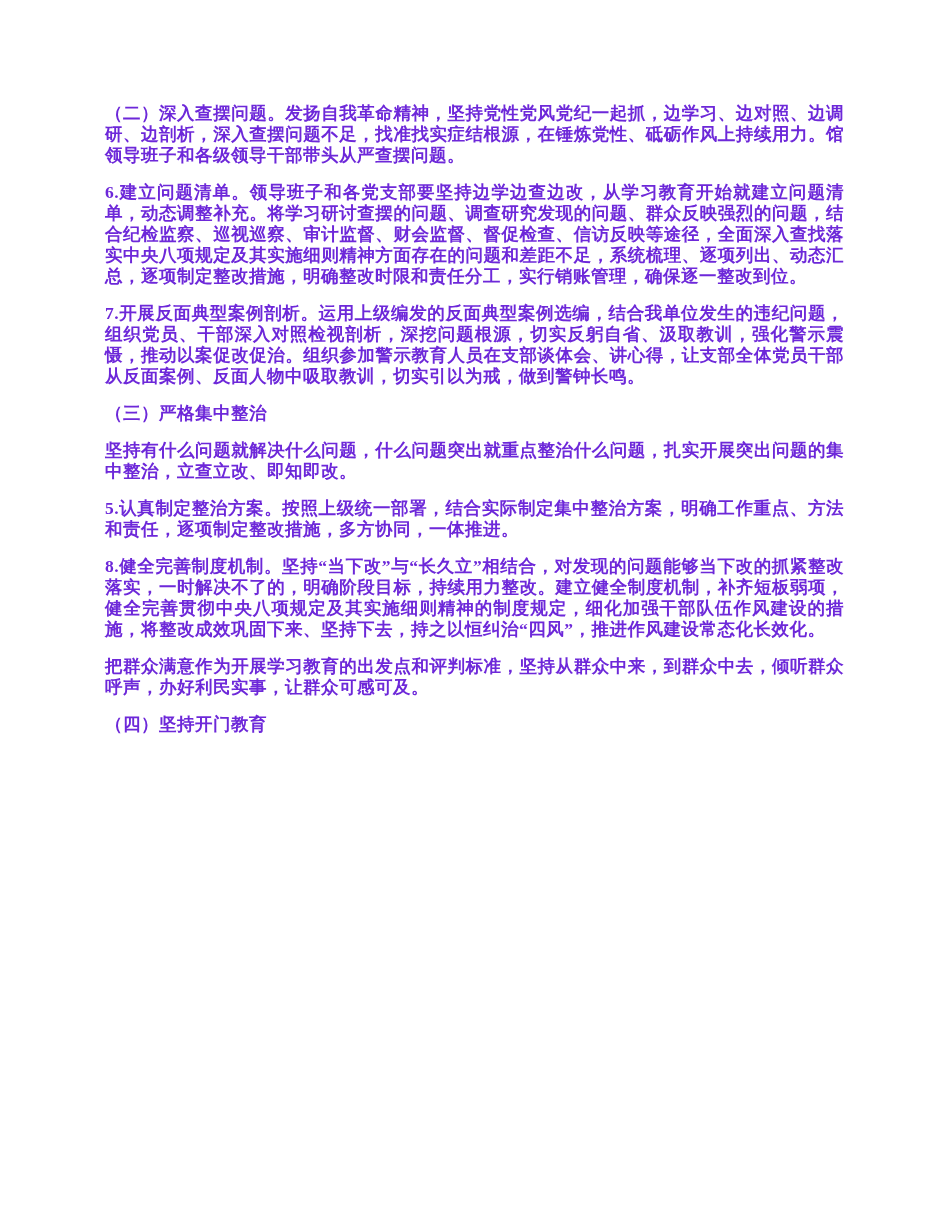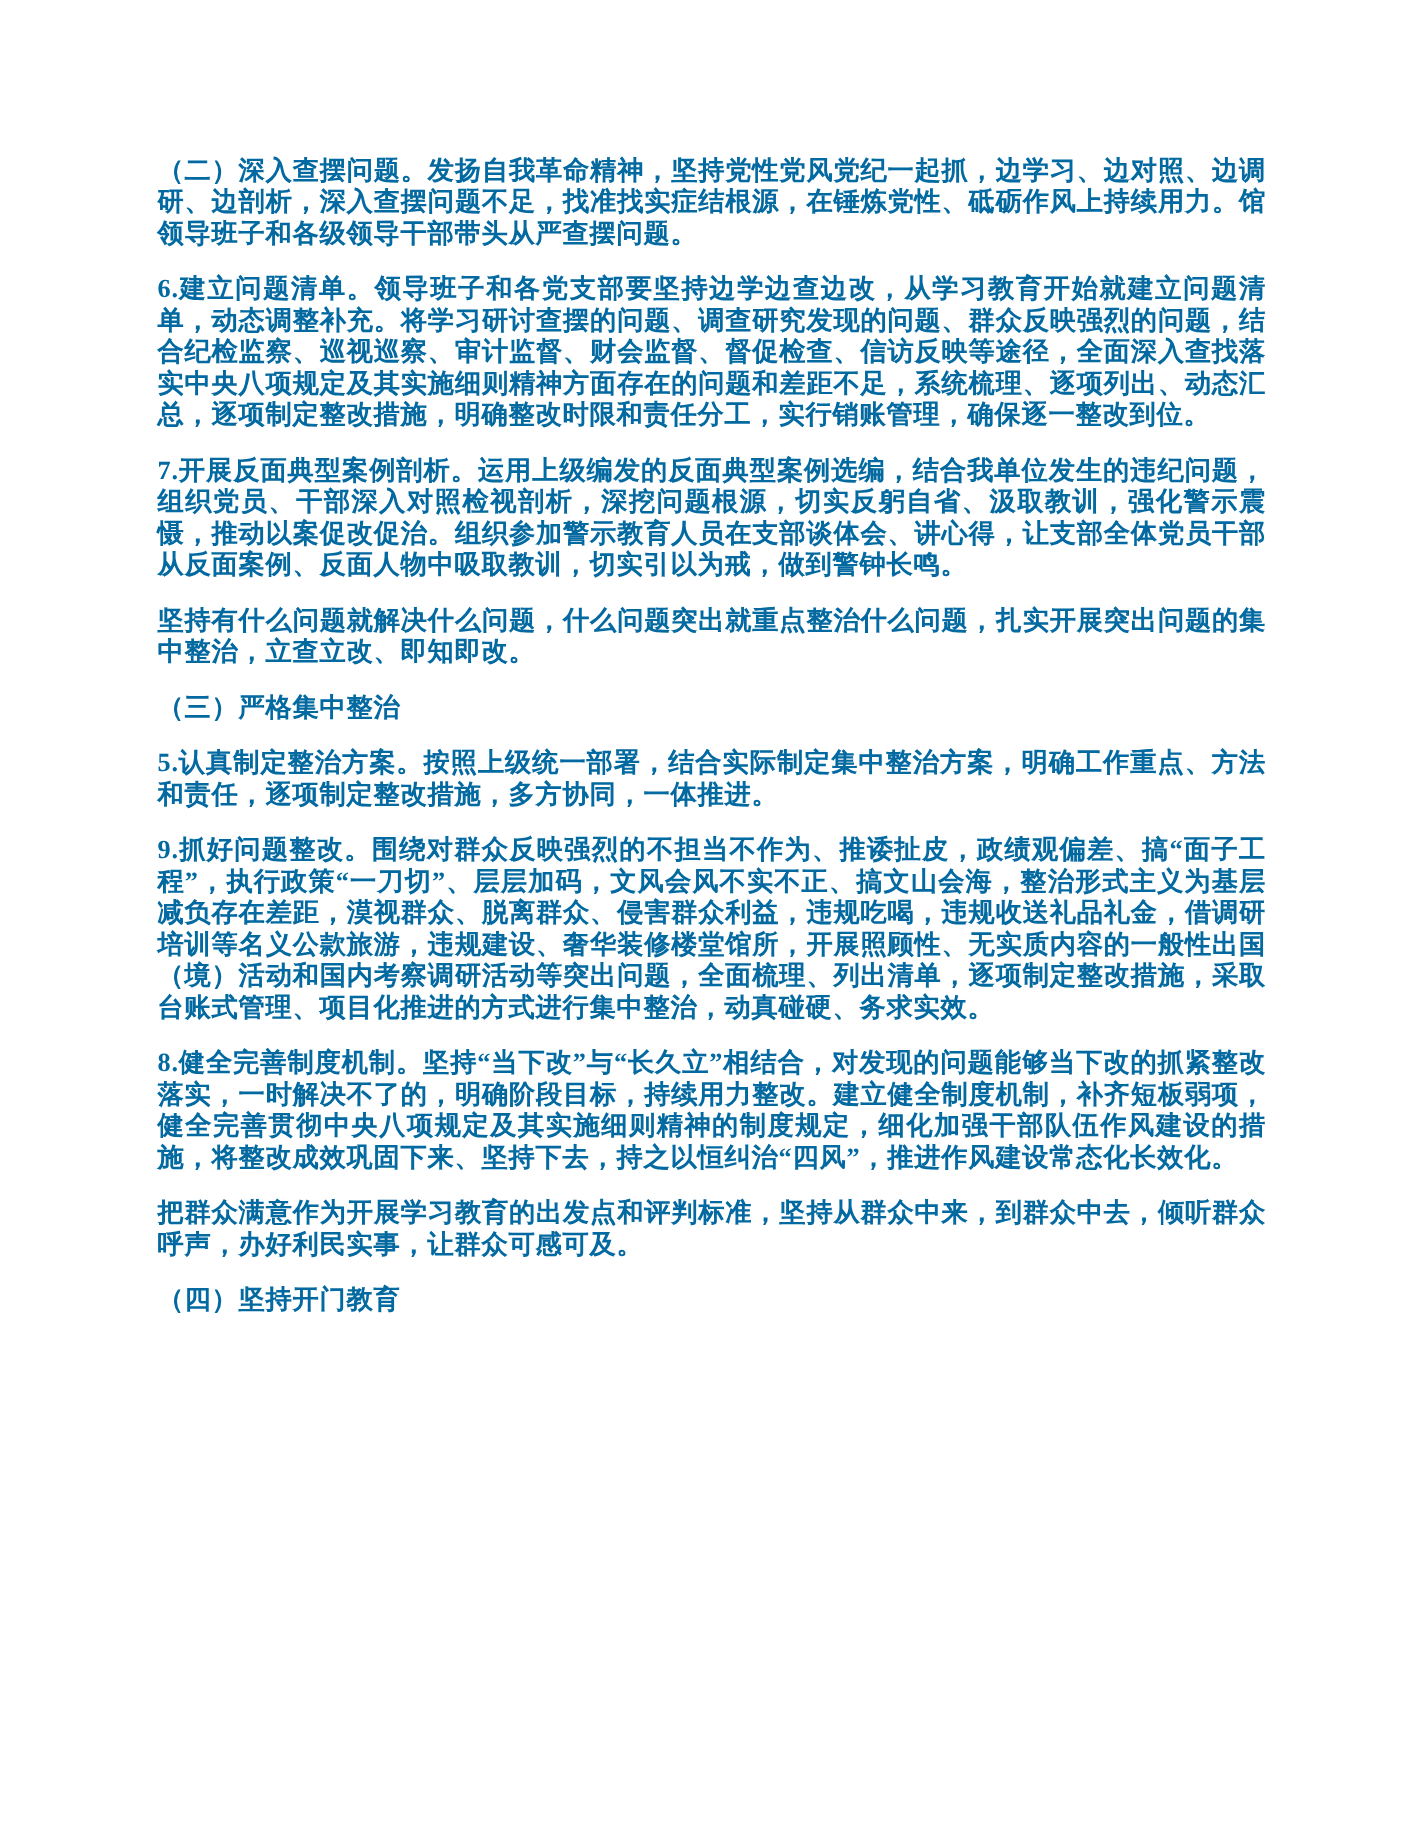--- a/index.html
+++ b/index.html
@@ -19,36 +19,35 @@
     height: 1230px;
     padding: 103px 106px 0 105px;
     background: #ffffff;
   }
   .para {
     font-family: "Liberation Serif", "DejaVu Serif", serif;
     font-weight: bold;
     font-size: 17.5px;
     line-height: 21px;
     letter-spacing: 0.5px;
-    color: #0369a1;
+    color: #6d28d9;
     text-align: justify;
     margin: 0 0 16px 0;
     word-break: break-all;
   }
   .para:last-child {
     margin-bottom: 0;
   }
 </style>
 </head>
 <body>
 
 <div class="page">
   <p class="para">（二）深入查摆问题。发扬自我革命精神，坚持党性党风党纪一起抓，边学习、边对照、边调研、边剖析，深入查摆问题不足，找准找实症结根源，在锤炼党性、砥砺作风上持续用力。馆领导班子和各级领导干部带头从严查摆问题。</p>
   <p class="para">6.建立问题清单。领导班子和各党支部要坚持边学边查边改，从学习教育开始就建立问题清单，动态调整补充。将学习研讨查摆的问题、调查研究发现的问题、群众反映强烈的问题，结合纪检监察、巡视巡察、审计监督、财会监督、督促检查、信访反映等途径，全面深入查找落实中央八项规定及其实施细则精神方面存在的问题和差距不足，系统梳理、逐项列出、动态汇总，逐项制定整改措施，明确整改时限和责任分工，实行销账管理，确保逐一整改到位。</p>
   <p class="para">7.开展反面典型案例剖析。运用上级编发的反面典型案例选编，结合我单位发生的违纪问题，组织党员、干部深入对照检视剖析，深挖问题根源，切实反躬自省、汲取教训，强化警示震慑，推动以案促改促治。组织参加警示教育人员在支部谈体会、讲心得，让支部全体党员干部从反面案例、反面人物中吸取教训，切实引以为戒，做到警钟长鸣。</p>
+  <p class="para">（三）严格集中整治</p>
   <p class="para">坚持有什么问题就解决什么问题，什么问题突出就重点整治什么问题，扎实开展突出问题的集中整治，立查立改、即知即改。</p>
-  <p class="para">（三）严格集中整治</p>
   <p class="para">5.认真制定整治方案。按照上级统一部署，结合实际制定集中整治方案，明确工作重点、方法和责任，逐项制定整改措施，多方协同，一体推进。</p>
-  <p class="para">9.抓好问题整改。围绕对群众反映强烈的不担当不作为、推诿扯皮，政绩观偏差、搞“面子工程”，执行政策“一刀切”、层层加码，文风会风不实不正、搞文山会海，整治形式主义为基层减负存在差距，漠视群众、脱离群众、侵害群众利益，违规吃喝，违规收送礼品礼金，借调研培训等名义公款旅游，违规建设、奢华装修楼堂馆所，开展照顾性、无实质内容的一般性出国（境）活动和国内考察调研活动等突出问题，全面梳理、列出清单，逐项制定整改措施，采取台账式管理、项目化推进的方式进行集中整治，动真碰硬、务求实效。</p>
   <p class="para">8.健全完善制度机制。坚持“当下改”与“长久立”相结合，对发现的问题能够当下改的抓紧整改落实，一时解决不了的，明确阶段目标，持续用力整改。建立健全制度机制，补齐短板弱项，健全完善贯彻中央八项规定及其实施细则精神的制度规定，细化加强干部队伍作风建设的措施，将整改成效巩固下来、坚持下去，持之以恒纠治“四风”，推进作风建设常态化长效化。</p>
   <p class="para">把群众满意作为开展学习教育的出发点和评判标准，坚持从群众中来，到群众中去，倾听群众呼声，办好利民实事，让群众可感可及。</p>
   <p class="para">（四）坚持开门教育</p>
 </div>
 
 </body></html>

